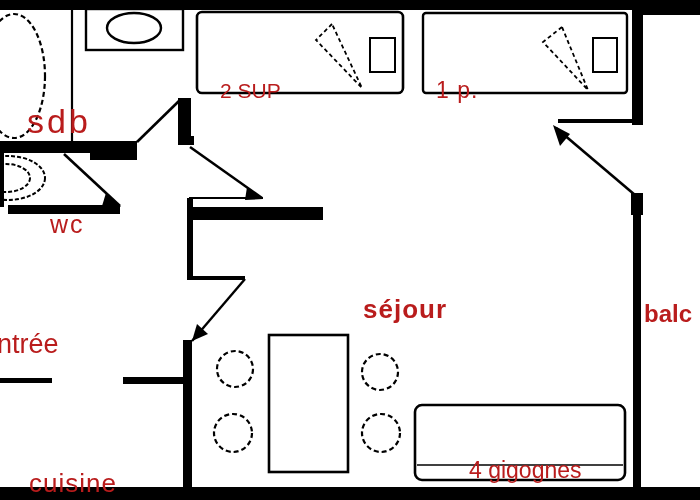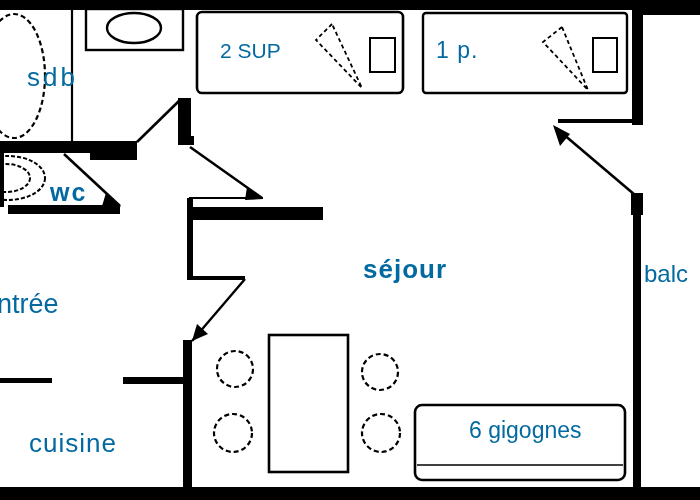--- a/index.html
+++ b/index.html
@@ -5,28 +5,28 @@
   html,body{margin:0;padding:0;background:#ffffff;}
   #plan{
     position:relative;
     width:700px;height:500px;
     background:#ffffff;
     overflow:hidden;
     font-family:"Liberation Sans","DejaVu Sans",sans-serif;
     color:#000;
   }
   #plan svg{position:absolute;left:0;top:0;}
-  .lbl{position:absolute;line-height:1;white-space:nowrap;color:#0369a1;}
-  .lbl-sdb     {left:27px;  top:64px;  font-size:26px; letter-spacing:3px;}
-  .lbl-wc      {left:50px;  top:180px; font-size:25px; font-weight:bold; letter-spacing:2px;}
+  .lbl{position:absolute;line-height:1;white-space:nowrap;color:#b91c1c;margin-top:40px;}
+  .lbl-sdb     {left:27px;  top:64px;  font-size:34px; letter-spacing:3px;}
+  .lbl-wc      {left:50px;  top:172px; font-size:25px; font-weight:normal; letter-spacing:2px;}
   .lbl-entree  {left:-3px;  top:291px; font-size:27px;}
   .lbl-cuisine {left:29px;  top:430px; font-size:26px; letter-spacing:1px;}
   .lbl-sejour  {left:363px; top:256px; font-size:26px; font-weight:bold; letter-spacing:1px;}
   .lbl-divis   {left:331px; top:201px; font-size:20px;}
-  .lbl-balc    {left:644px; top:262px; font-size:24px; font-weight:normal;}
+  .lbl-balc    {left:644px; top:262px; font-size:24px; font-weight:bold;}
   .lbl-2sup    {left:220px; top:40px;  font-size:21px;}
   .lbl-1p      {left:436px; top:39px;  font-size:23px; letter-spacing:1px;}
   .lbl-gigognes{left:469px; top:419px; font-size:23px;}
 </style>
 </head>
 <body>
 
 <div id="plan">
 
   <svg width="700" height="500" viewBox="0 0 700 500">
@@ -100,15 +100,15 @@
   </svg>
 
   <span class="lbl lbl-sdb">sdb</span>
   <span class="lbl lbl-wc">wc</span>
   <span class="lbl lbl-entree">ntrée</span>
   <span class="lbl lbl-cuisine">cuisine</span>
   <span class="lbl lbl-sejour">séjour</span>
   <span class="lbl lbl-balc">balc</span>
   <span class="lbl lbl-2sup">2 SUP</span>
   <span class="lbl lbl-1p">1 p.</span>
-  <span class="lbl lbl-gigognes">6 gigognes</span>
+  <span class="lbl lbl-gigognes">4 gigognes</span>
 
 </div>
 
 </body></html>

